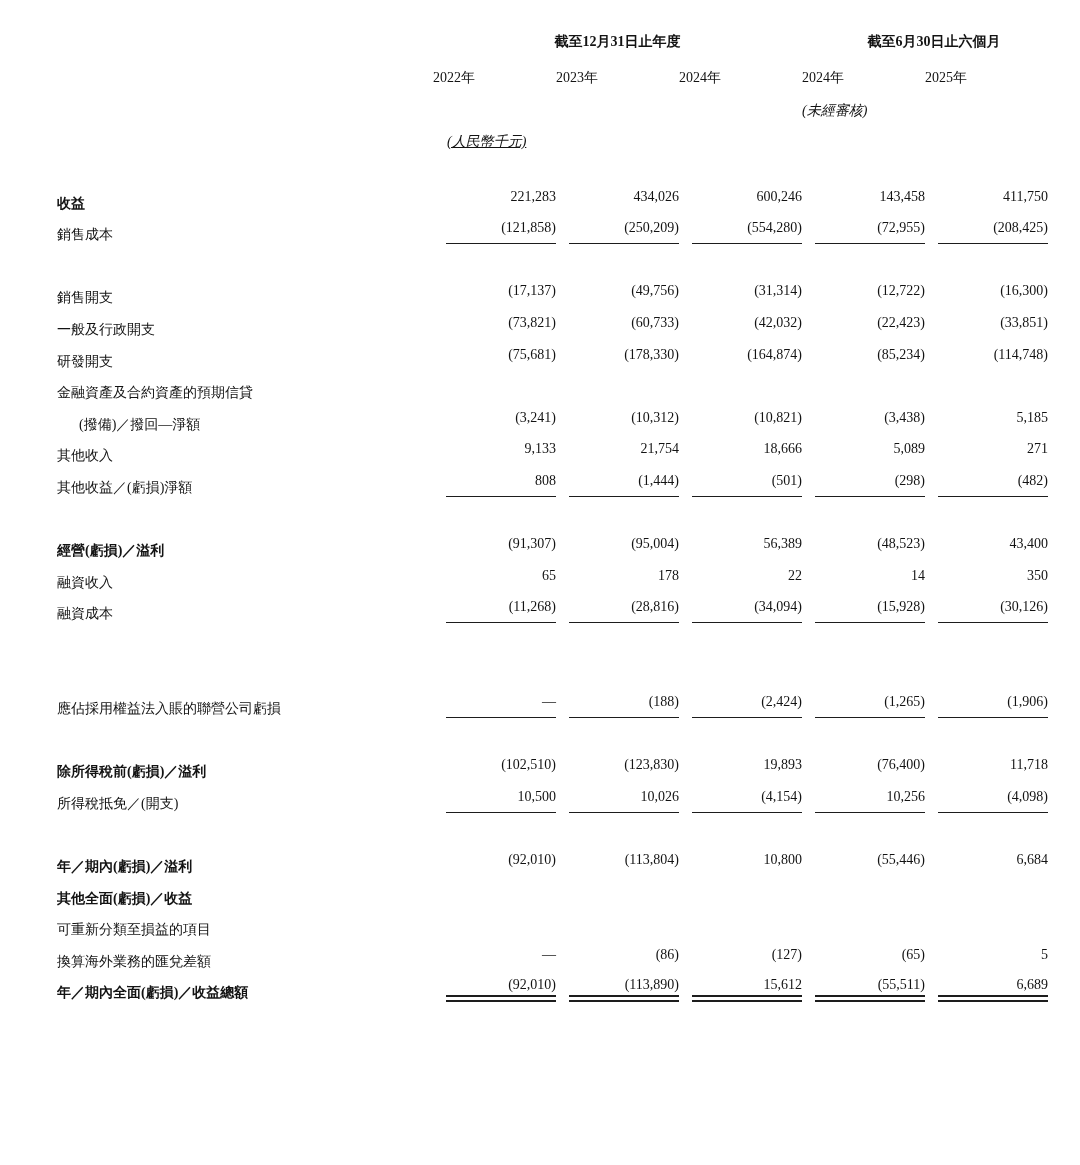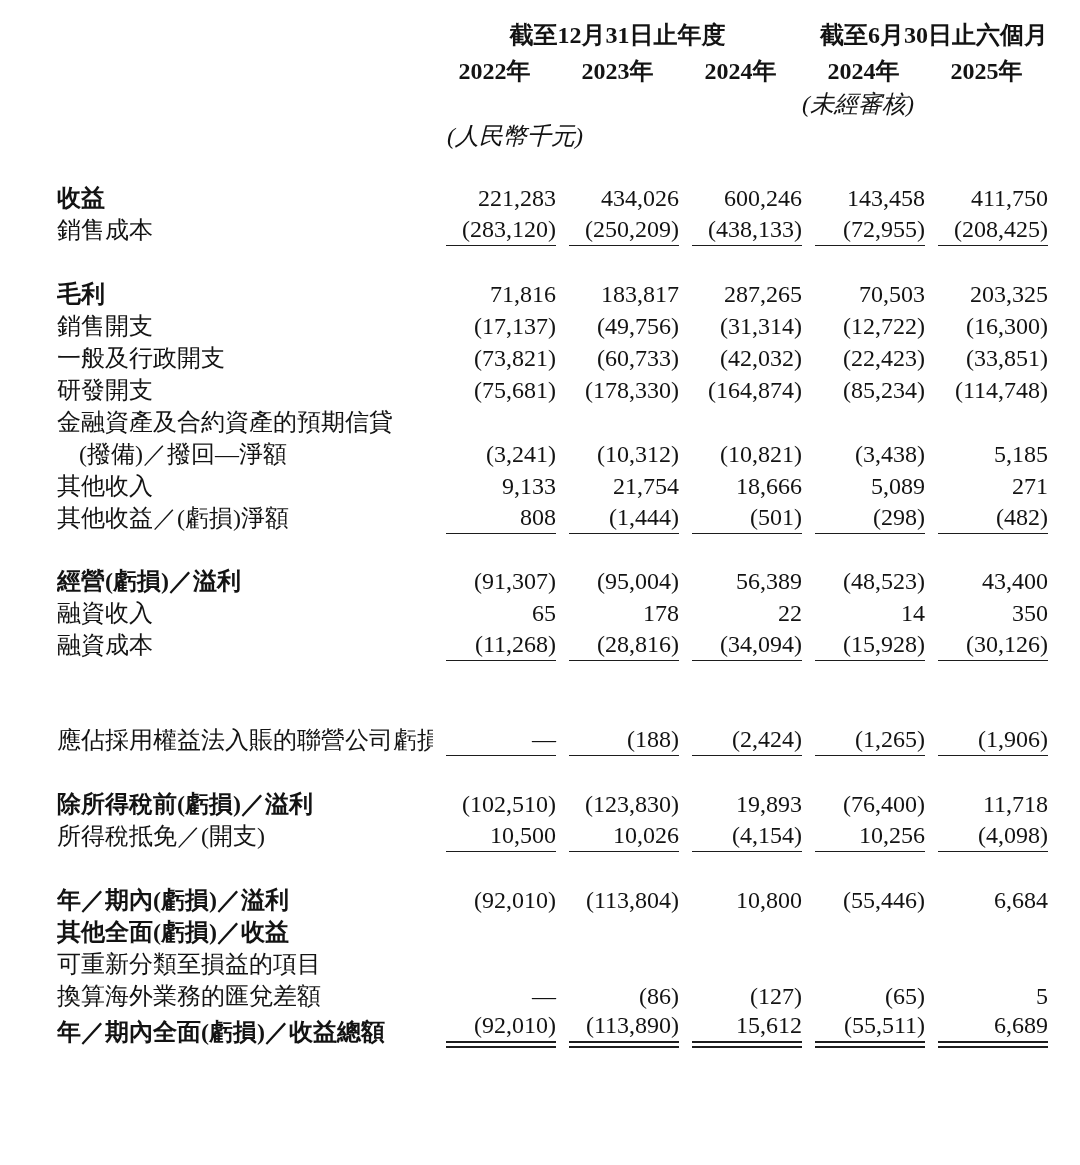--- a/index.html
+++ b/index.html
@@ -2,35 +2,35 @@
 <html><head>
 <meta charset="utf-8">
 <style>
   html,body{margin:0;padding:0;}
   body{
     width:1080px;height:1165px;background:#ffffff;color:#131313;
     font-family:"Liberation Serif","DejaVu Serif",serif;
     -webkit-font-smoothing:antialiased;
   }
   .sheet{box-sizing:border-box;width:1080px;height:1165px;padding:14px 0 0 57px;}
-  table{border-collapse:collapse;table-layout:fixed;width:991px;font-size:24px;}
+  table{border-collapse:collapse;table-layout:fixed;width:991px;font-size:14px;}
   col.c-label{width:376px;}
   col.c-num{width:123px;}
   td,th{padding:0;vertical-align:bottom;font-weight:normal;}
   
   tr.h-group{height:37px;}
   tr.h-years{height:36px;}
   tr.h-unaudited{height:33px;}
   tr.h-unit{height:31px;}
   tr.h-gap{height:30px;}
   .grp{font-weight:bold;text-align:center;white-space:nowrap;}
   .grp2{padding-left:18px;}
-  .yr{font-weight:bold;text-align:center;white-space:nowrap;}
+  .yr{font-weight:normal;text-align:left;white-space:nowrap;}
   .note{font-style:italic;text-align:left;white-space:nowrap;}
-  .note-unit{padding-left:14px;}
+  .note-unit{padding-left:14px;text-decoration:underline;}
   
   tr.t-row{height:31.6px;}
   tr.sp-row{height:31.6px;}
   td.lbl{text-align:left;white-space:nowrap;overflow:hidden;}
   td.lbl.b{font-weight:bold;}
   td.lbl.i{}
   td.lbl.ind{padding-left:22px;}
   td.num{text-align:right;}
   td.num .v{
     width:110px;margin-left:auto;text-align:right;white-space:nowrap;
@@ -93,55 +93,37 @@
           <td class="num">
             <div class="v">143,458</div>
           </td>
           <td class="num">
             <div class="v">411,750</div>
           </td>
         </tr>
         <tr class="t-row">
           <td class="lbl">銷售成本</td>
           <td class="num rule1">
-            <div class="v">(283,120)</div>
+            <div class="v">(121,858)</div>
           </td>
           <td class="num rule1">
             <div class="v">(250,209)</div>
           </td>
           <td class="num rule1">
-            <div class="v">(438,133)</div>
+            <div class="v">(554,280)</div>
           </td>
           <td class="num rule1">
             <div class="v">(72,955)</div>
           </td>
           <td class="num rule1">
             <div class="v">(208,425)</div>
           </td>
         </tr>
         <tr class="sp-row">
           <td colspan="6"></td>
-        </tr>
-        <tr class="t-row">
-          <td class="lbl b">毛利</td>
-          <td class="num">
-            <div class="v">71,816</div>
-          </td>
-          <td class="num">
-            <div class="v">183,817</div>
-          </td>
-          <td class="num">
-            <div class="v">287,265</div>
-          </td>
-          <td class="num">
-            <div class="v">70,503</div>
-          </td>
-          <td class="num">
-            <div class="v">203,325</div>
-          </td>
         </tr>
         <tr class="t-row">
           <td class="lbl">銷售開支</td>
           <td class="num">
             <div class="v">(17,137)</div>
           </td>
           <td class="num">
             <div class="v">(49,756)</div>
           </td>
           <td class="num">

